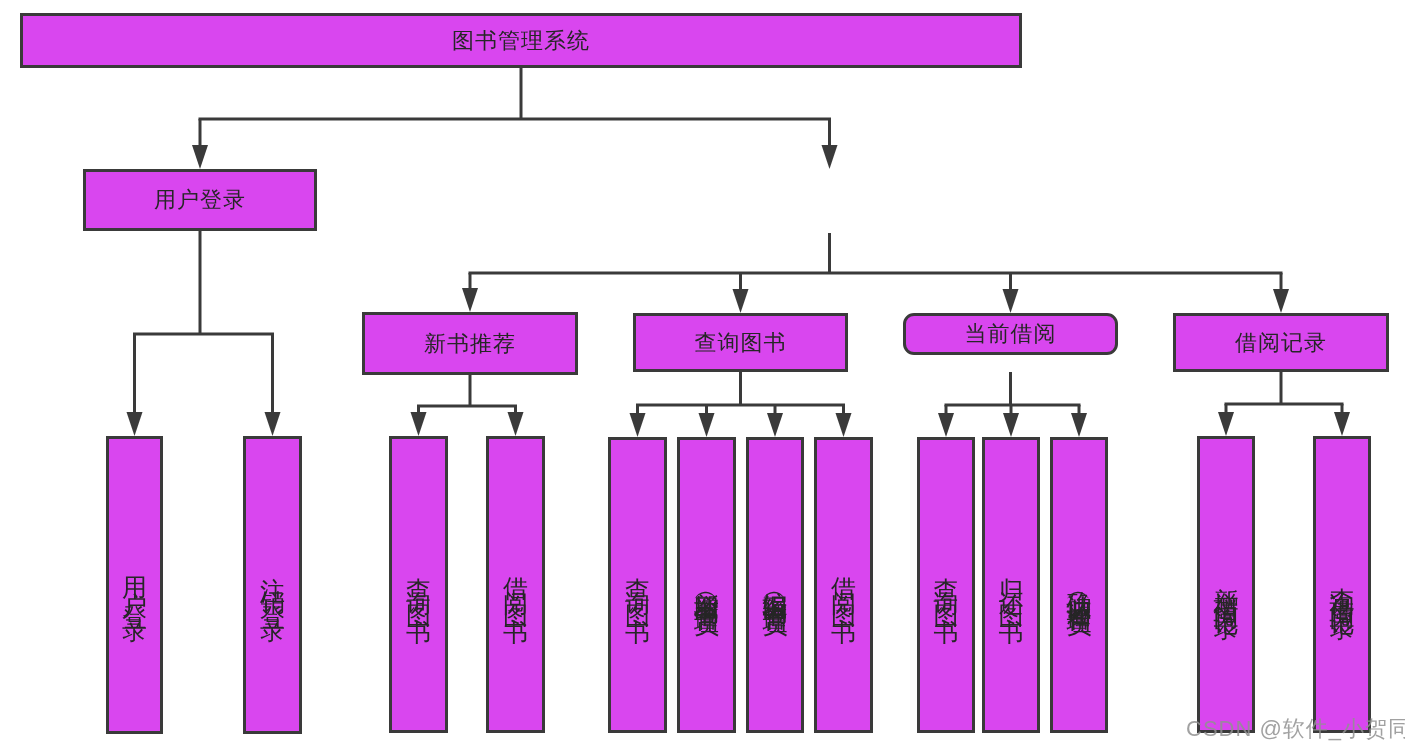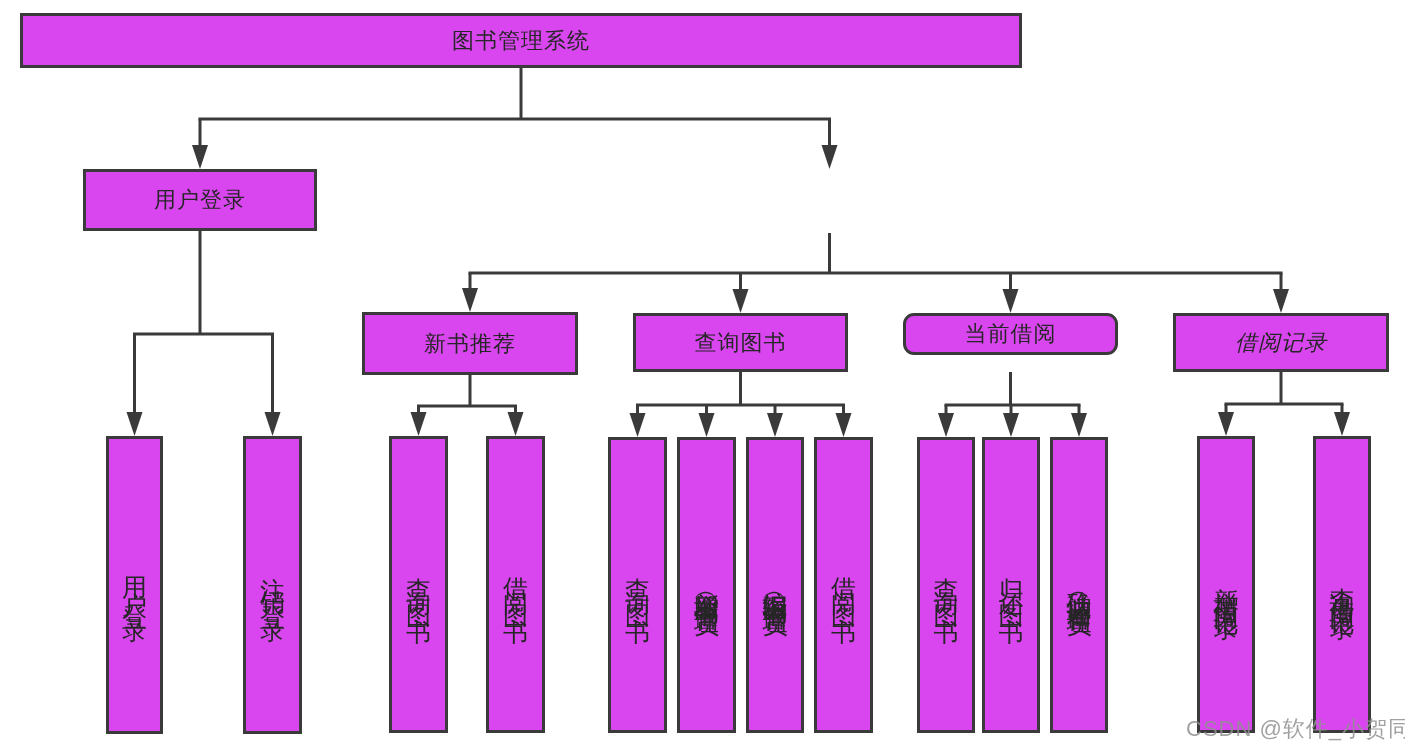--- a/index.html
+++ b/index.html
@@ -140,21 +140,21 @@
     </div>
     <div class="node v" style="left: 917px; top: 437px; width: 58px; height: 296px;">
       <span class="v-label v-short">查询图书</span>
     </div>
     <div class="node v" style="left: 982px; top: 437px; width: 58px; height: 296px;">
       <span class="v-label v-short">归还图书</span>
     </div>
     <div class="node v" style="left: 1050px; top: 437px; width: 58px; height: 296px;">
       <span class="v-label v-long">确认归还（管理员）</span>
     </div>
-    <div class="node h" style="left: 1173px; top: 313px; width: 216px; height: 59px; font-style: italic;">
+    <div class="node h" style="left: 1173px; top: 313px; width: 216px; height: 59px;">
       <span>借阅记录</span>
     </div>
     <div class="node v" style="left: 1197px; top: 436px; width: 58px; height: 297px;">
       <span class="v-label v-mid">新增借阅记录</span>
     </div>
     <div class="node v" style="left: 1313px; top: 436px; width: 58px; height: 297px;">
       <span class="v-label v-mid">查询借阅记录</span>
     </div>
   </div>
 

